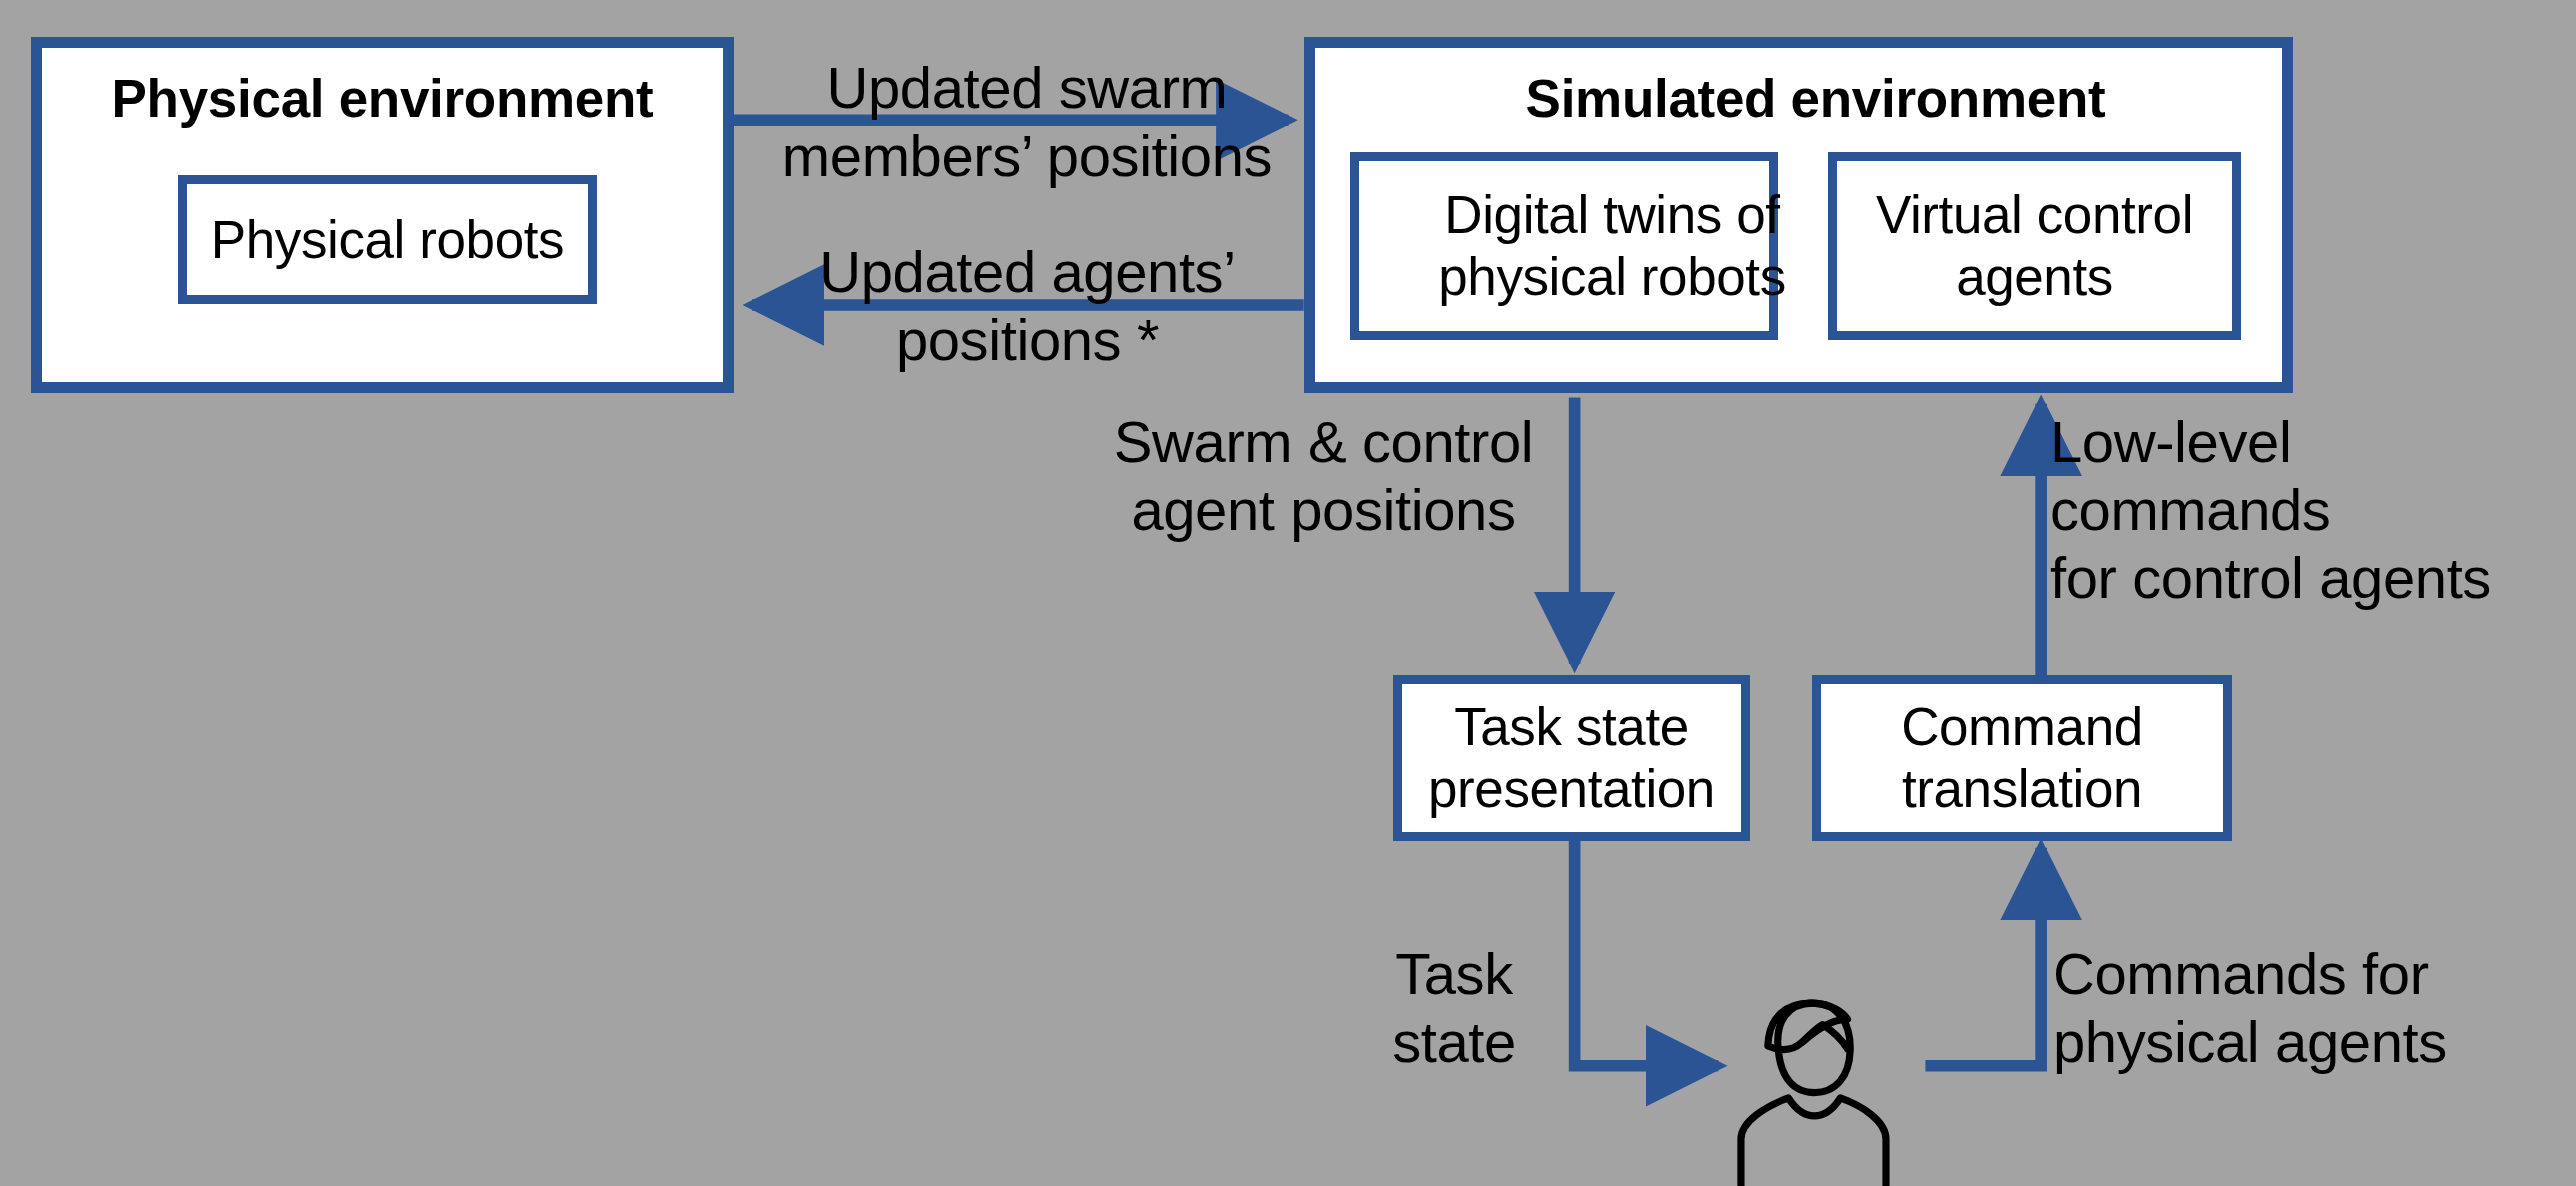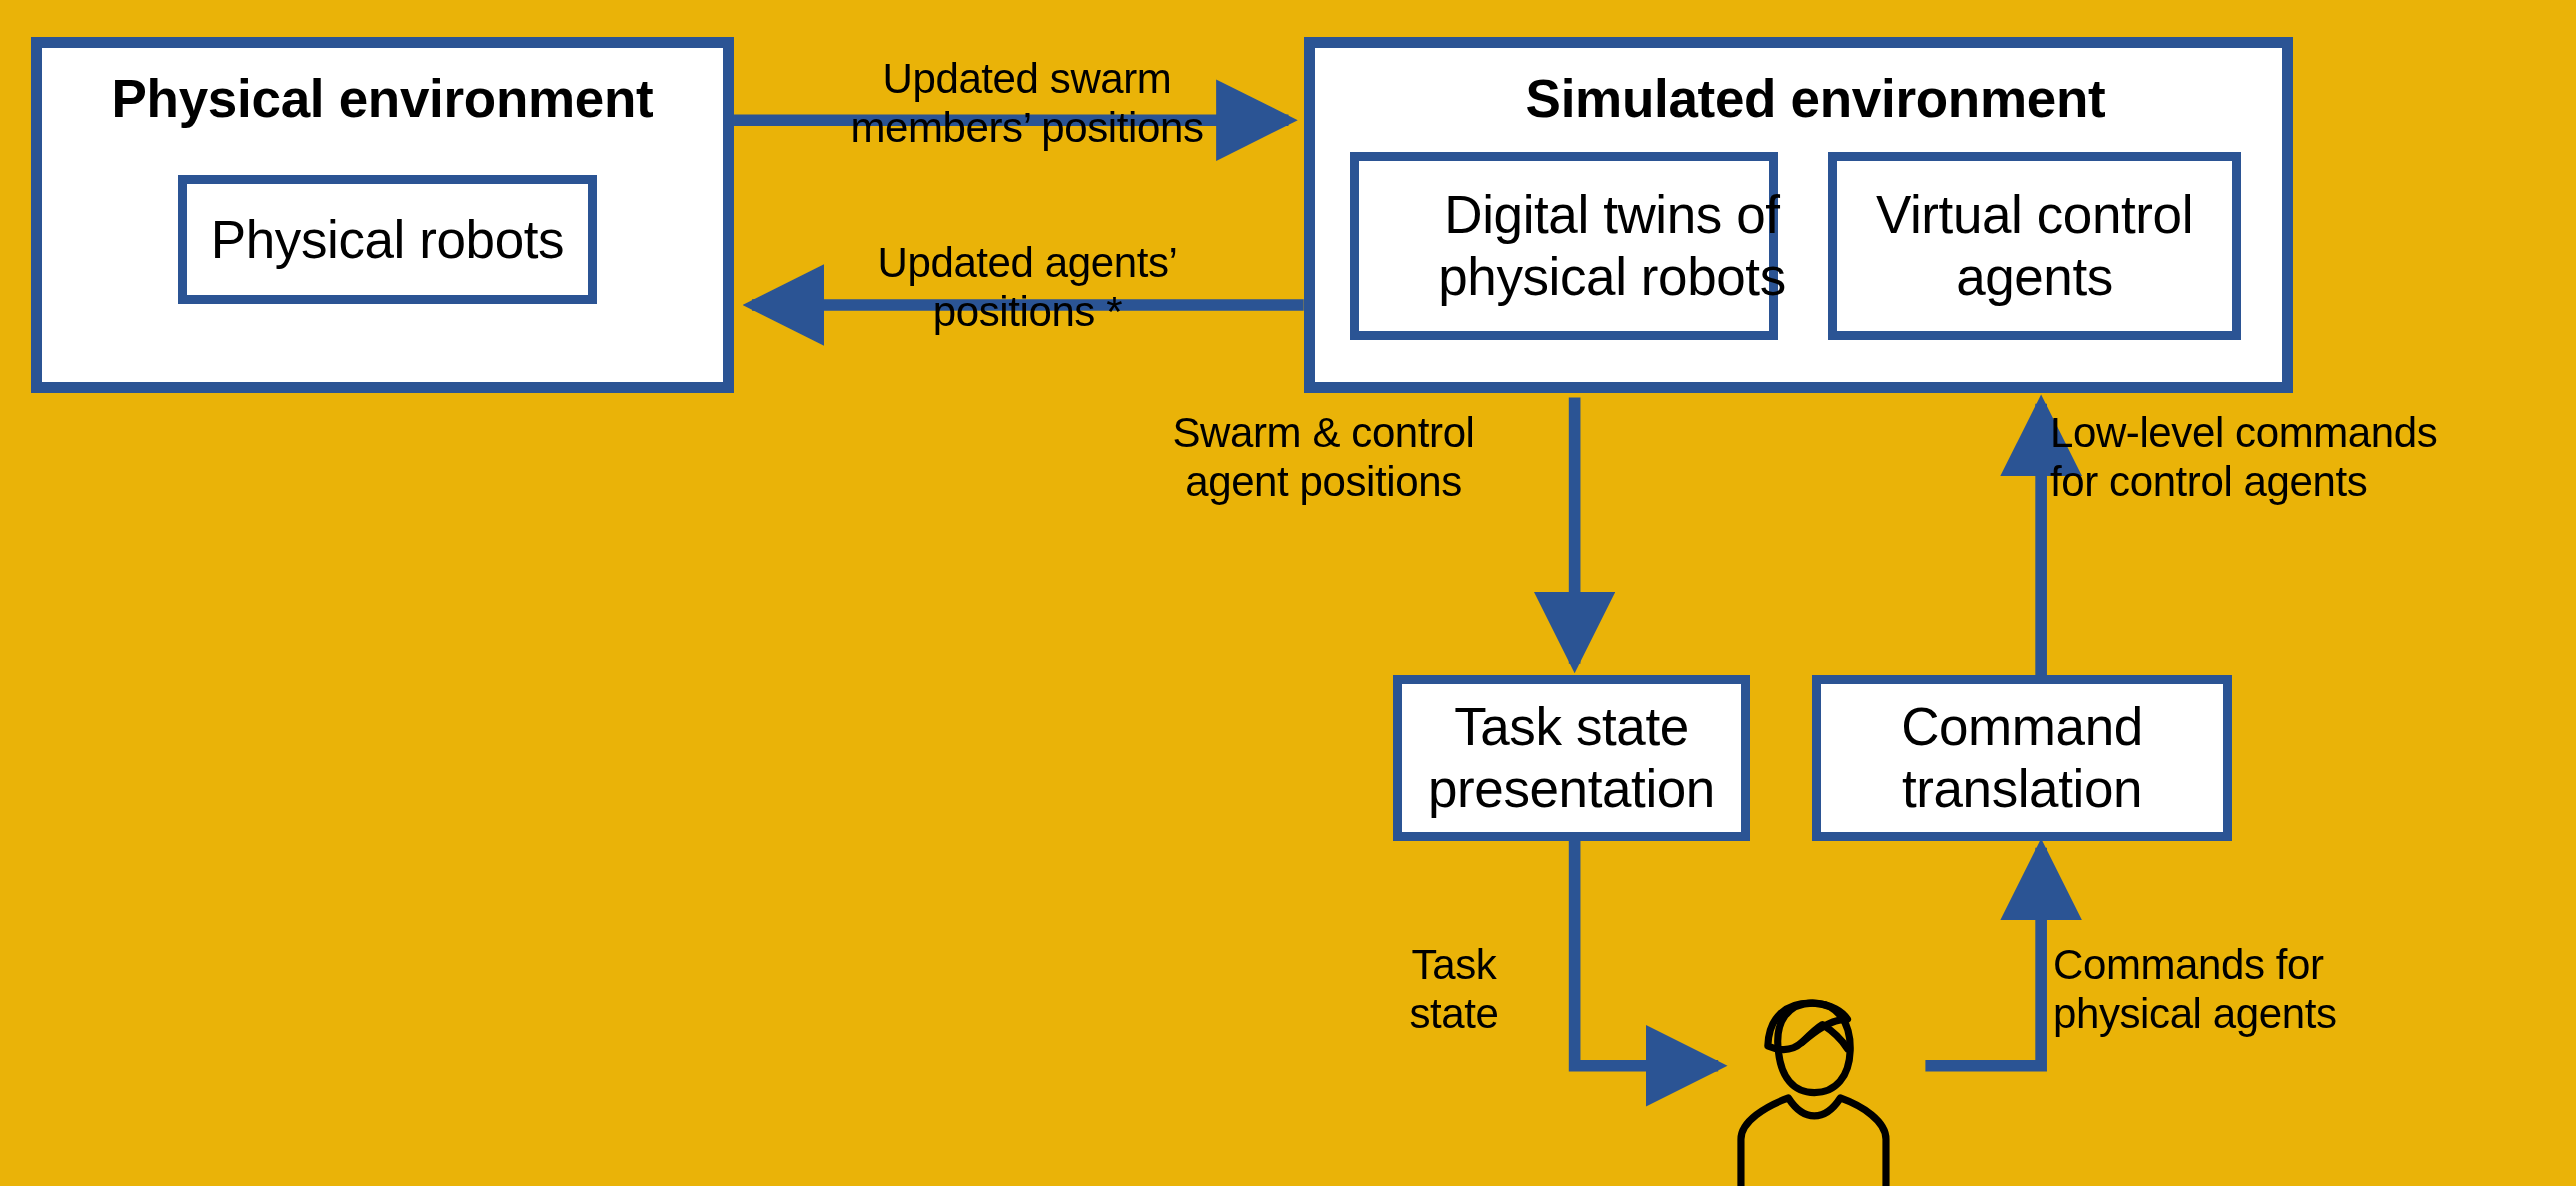--- a/index.html
+++ b/index.html
@@ -8,21 +8,21 @@
     padding: 0;
     background: #ffffff;
   }
   body {
     font-family: "Liberation Sans", sans-serif;
   }
   #canvas {
     position: relative;
     width: 2576px;
     height: 1186px;
-    background: #eab308;
+    background: #a3a3a3;
     overflow: hidden;
   }
   
   .box {
     position: absolute;
     box-sizing: border-box;
     background: #ffffff;
     border-style: solid;
     border-color: #2B5494;
   }
@@ -31,21 +31,21 @@
   }
   .inner-box {
     border-width: 9px;
   }
   
   .label {
     position: absolute;
     box-sizing: border-box;
     color: #000000;
     font-family: "Liberation Sans", sans-serif;
-    font-size: 42px;
+    font-size: 58px;
     line-height: 1.17;
     text-align: center;
     white-space: pre-line;
     letter-spacing: -0.4px;
   }
   .inner-label {
     position: absolute;
     box-sizing: border-box;
     display: flex;
     align-items: center;

